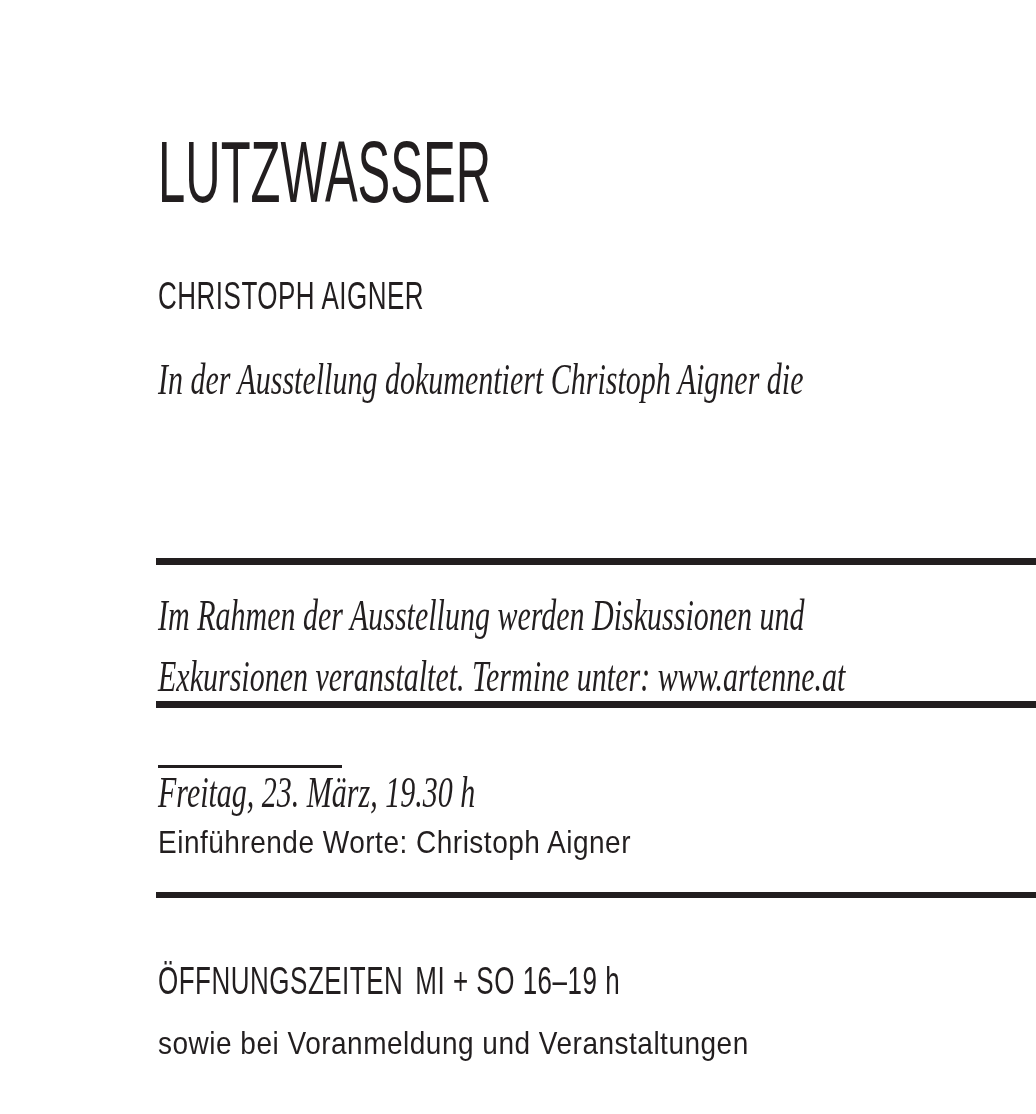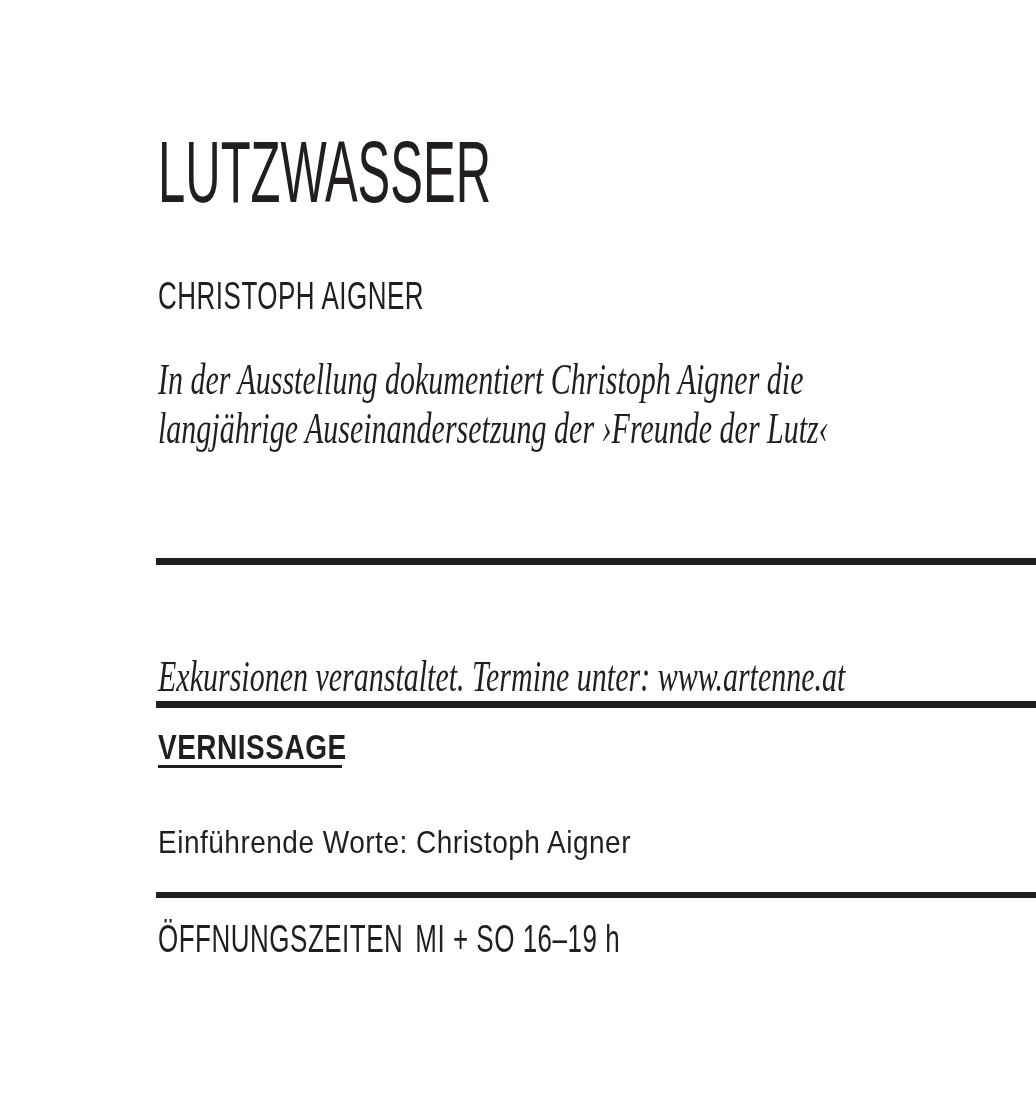--- a/index.html
+++ b/index.html
@@ -84,39 +84,42 @@
     <span class="tx t-title">LUTZWASSER</span>
   </div>
 
   <div class="line" style="top:289px">
     <span class="tx t-caps">CHRISTOPH AIGNER</span>
   </div>
 
   <div class="line" style="top:371px">
     <span class="tx t-serif">In der Ausstellung dokumentiert Christoph Aigner die</span>
   </div>
-  <div class="line" style="top:420px">
-    <span class="tx t-serif">langjährige Auseinandersetzung der ›Freunde der Lutz‹</span>
-  </div>
 
   <div class="rule rule-thick" style="top:558px"></div>
 
+  <div class="line" style="top:607px">
+    <span class="tx t-serif">Im Rahmen der Ausstellung werden Diskussionen und</span>
+  </div>
   <div class="line" style="top:668px">
     <span class="tx t-serif">Exkursionen veranstaltet. Termine unter: www.artenne.at</span>
   </div>
 
   <div class="rule rule-thick" style="top:701px"></div>
 
-  <div class="line" style="top:737px">
-    <span class="tx t-capsbold">VERNISSAGE</span>
+  <div class="vern-underline" style="top:765px"></div>
+  <div class="line" style="top:784px">
+    <span class="tx t-serif">Freitag, 23. März, 19.30 h</span>
   </div>
-  <div class="vern-underline" style="top:765px"></div>
   <div class="line" style="top:830px">
     <span class="tx t-sans">Einführende Worte: Christoph Aigner</span>
   </div>
 
   <div class="rule rule-thin3" style="top:892px"></div>
 
-  <div class="line" style="top:932px">
+  <div class="line" style="top:974px">
     <span class="tx t-caps gap-r">ÖFFNUNGSZEITEN</span><span class="tx t-caps">MI + SO 16–19 h</span>
+  </div>
+  <div class="line" style="top:1032px">
+    <span class="tx t-sans">sowie bei Voranmeldung und Veranstaltungen</span>
   </div>
 
 </div>
 
 </body></html>

